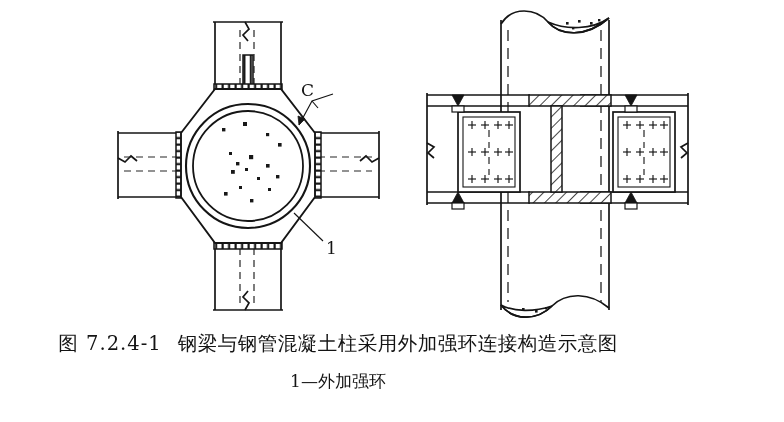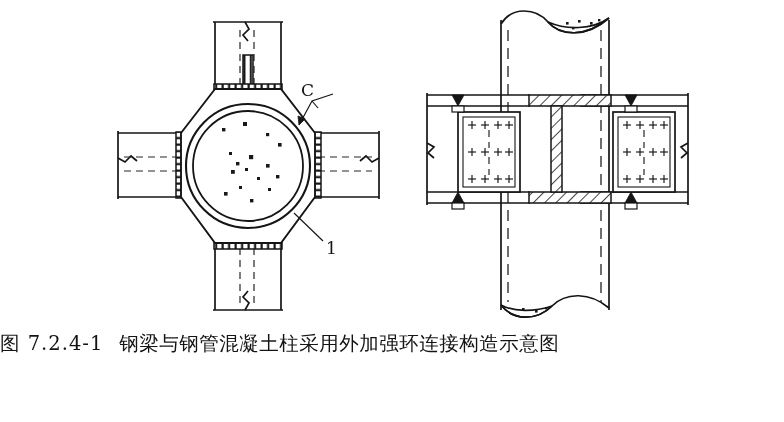--- a/index.html
+++ b/index.html
@@ -26,21 +26,21 @@
     position: absolute;
     left: 0; top: 0;
     width: 784px;
     height: 330px;
   }
   .caption-block {
     position: absolute;
     left: 0;
     top: 328px;
     width: 676px;
-    text-align: left;
+    text-align: center;
   }
   .caption-main {
     font-size: 19.5px;
     letter-spacing: 0.5px;
     line-height: 32px;
     white-space: nowrap;
     color: #141414;
   }
   .caption-main .fig-no {
     letter-spacing: 1px;
@@ -362,15 +362,16 @@
           <rect x="551" y="106" width="11" height="86" class="hatchfill"></rect>
         </g>
       </g>
     </svg>
   </div>
 
   <div class="caption-block">
     <div class="caption-main">
       <span class="fig-no">图 7.2.4-1</span><span>钢梁与钢管混凝土柱采用外加强环连接构造示意图</span>
     </div>
+    <div class="caption-legend">1—外加强环</div>
   </div>
 
 </div>
 
 </body></html>

